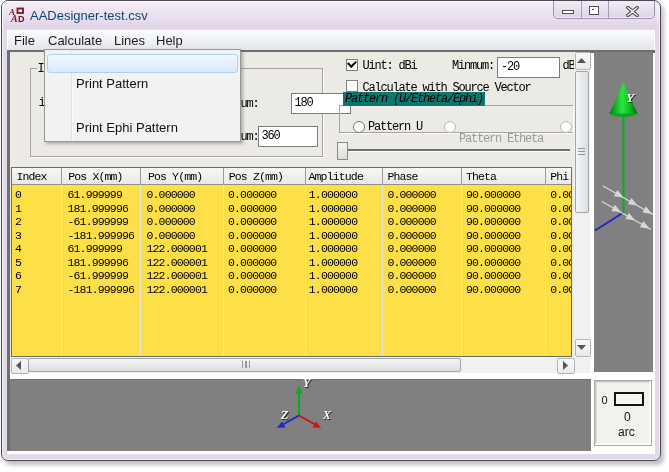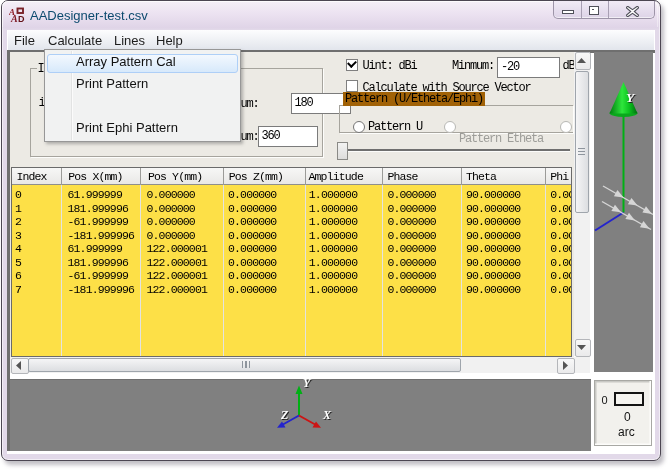--- a/index.html
+++ b/index.html
@@ -83,21 +83,21 @@
 <div class="abs" style="left:347.5px;top:59.5px;width:6px;height:4px;border-left:2px solid #000;border-bottom:2px solid #000;transform:rotate(-45deg);"></div>
 <div class="mono" style="left:362.5px;top:58.5px;">Uint: dBi</div>
 <div class="mono" style="left:452px;top:58.5px;">Minmum:</div>
 <div class="field" style="left:497px;top:56.5px;width:58px;height:17px;padding:2px 0 0 3px;">-20</div>
 <div class="mono" style="left:562.5px;top:58.5px;">dB</div>
 
 <div class="cb" style="left:346px;top:80px;"></div>
 <div class="mono" style="left:362.5px;top:80.5px;">Calculate with Source Vector</div>
 
 <div class="gbox" style="left:339px;top:105px;width:233px;height:26px;border-right:none;"></div>
-<div class="mono" style="left:343px;top:92px;background:#a16207;padding:0 2px;">Pattern (U/Etheta/Ephi)</div>
+<div class="mono" style="left:343px;top:92px;background:#0f766e;padding:0 2px;font-style:italic;">Pattern (U/Etheta/Ephi)</div>
 <div class="radio" style="left:352.5px;top:120.5px;"></div>
 <div class="mono" style="left:368px;top:120px;">Pattern U</div>
 <div class="radio dis" style="left:443.5px;top:120.5px;"></div>
 <div class="mono gray" style="left:459px;top:132px;">Pattern Etheta</div>
 <div class="radio dis" style="left:559.5px;top:120.5px;"></div>
 
 <div class="dk" style="left:347px;top:149.3px;width:223px;height:1.8px;"></div>
 <div class="abs" style="left:347px;top:151.1px;width:223px;height:1px;background:#fcfcfa;"></div>
 <div class="abs" style="left:336.5px;top:141.5px;width:9px;height:16px;background:linear-gradient(#f3f3f2,#dddddb);border:1px solid #8a8a86;"></div>
 
@@ -230,16 +230,15 @@
 <div class="abs" style="left:613.5px;top:391.5px;width:26.5px;height:10.5px;background:#f6f5f1;border:2px solid #141414;"></div>
 <div class="abs" style="left:624px;top:410px;font-size:12px;color:#141414;">0</div>
 <div class="abs" style="left:618px;top:425px;font-size:12px;color:#141414;">arc</div>
 
 <div class="abs" style="left:44px;top:49px;width:195px;height:91px;background:#f1f2f2;border:1px solid #979797;
      box-shadow:2px 2px 3px rgba(60,60,60,0.35);">
   <div class="abs" style="left:26px;top:1px;width:1px;height:89px;background:#e2e3e3;"></div>
   <div class="abs" style="left:27px;top:1px;width:1px;height:89px;background:#fbfbfb;"></div>
   <div class="abs" style="left:2px;top:3.5px;width:189px;height:17px;border:1px solid #aecff7;border-radius:3px;
        background:linear-gradient(#f3f8fe,#d7e9fb);"></div>
-  <div class="mi" style="left:31px;top:4px;">Array Pattern Cal</div>
   <div class="mi" style="left:31px;top:26px;">Print Pattern</div>
   <div class="mi" style="left:31px;top:70px;">Print Ephi Pattern</div>
 </div>
 
 </body></html>

